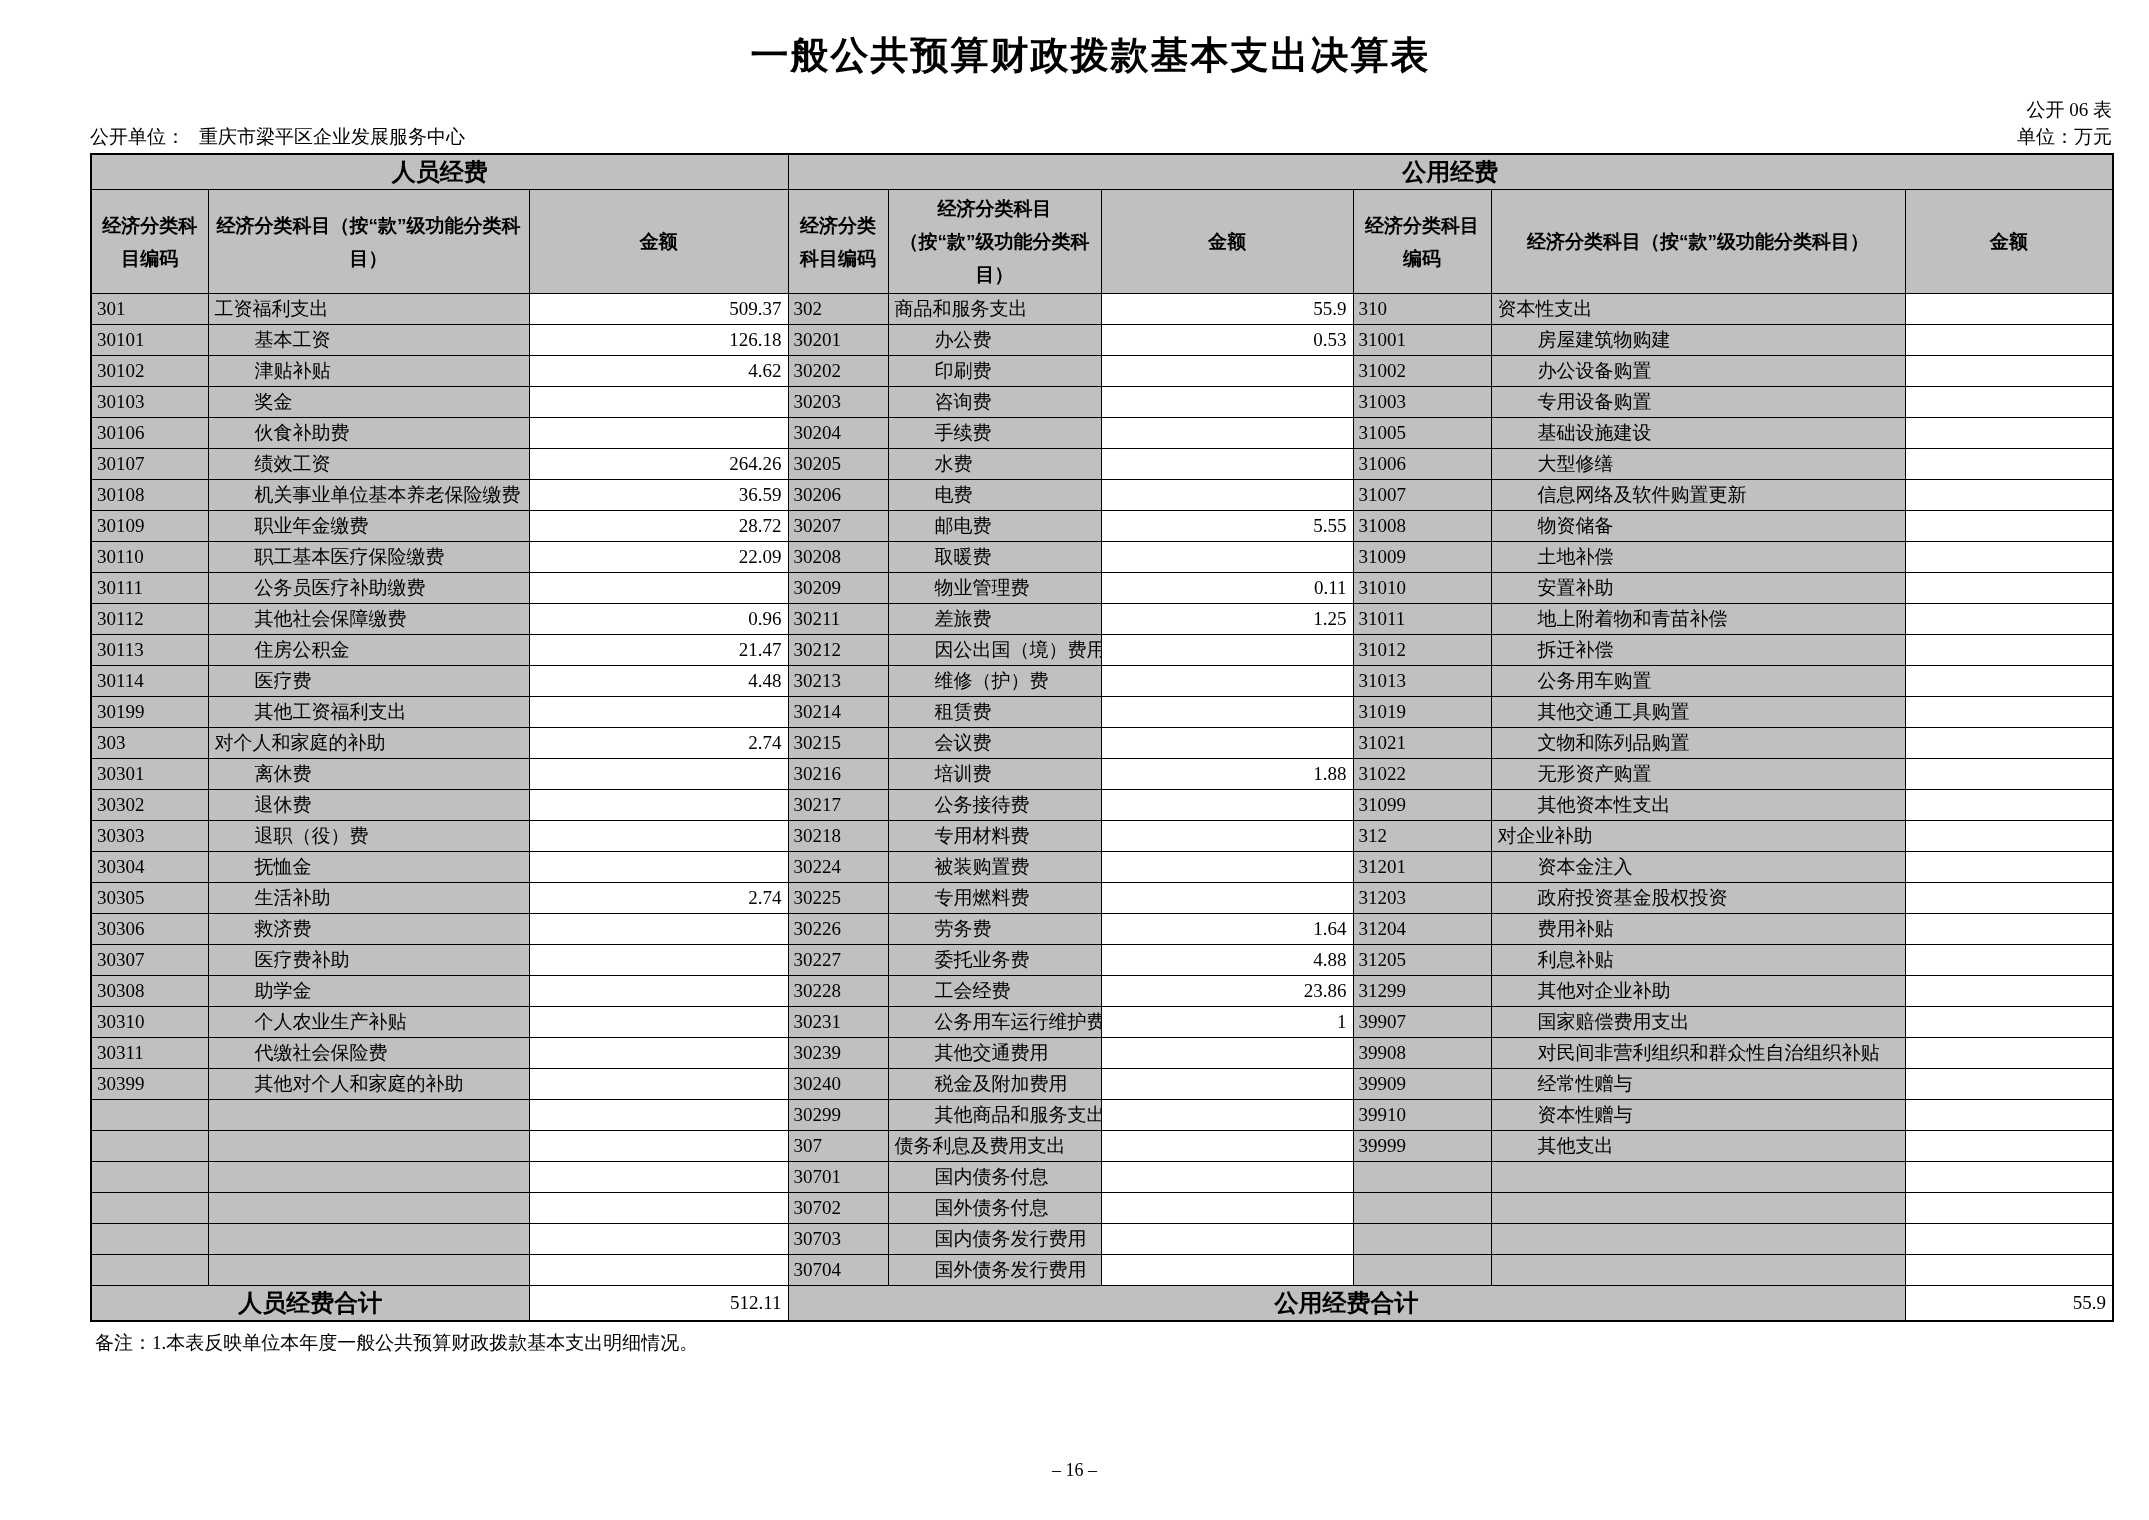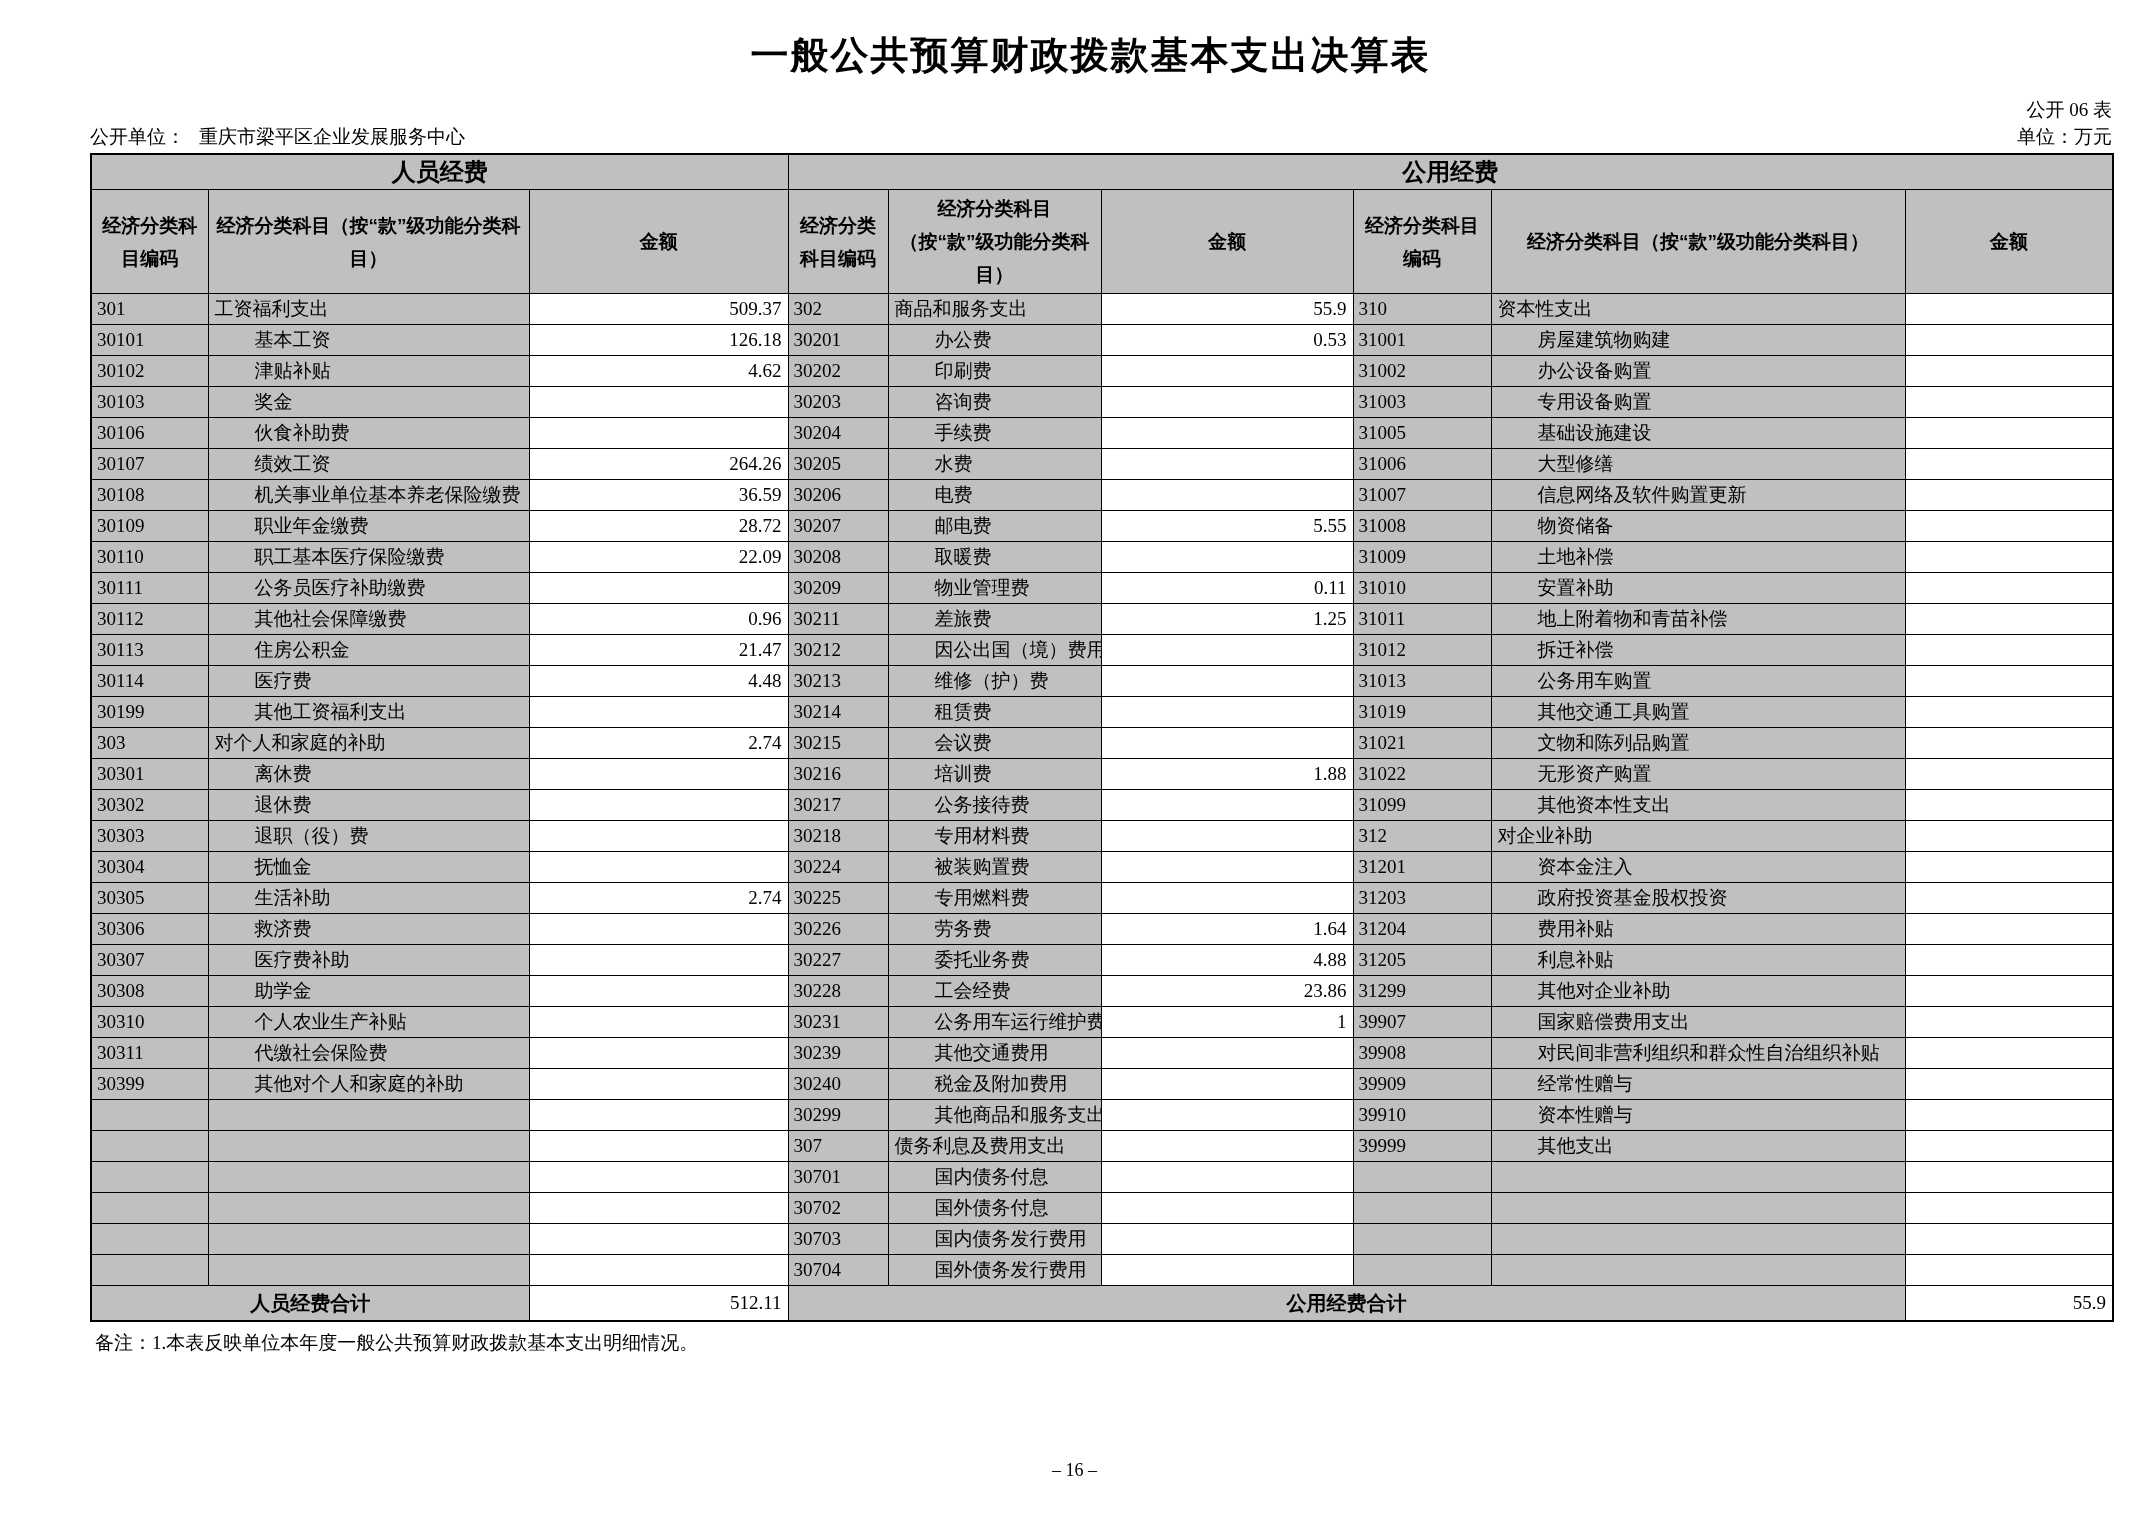--- a/index.html
+++ b/index.html
@@ -25,21 +25,21 @@
         font-size:19px;font-weight:bold;text-align:center;vertical-align:middle;
         white-space:normal;line-height:1.75;padding:0 4px;}
 
   tbody td{height:31px;font-size:19px;vertical-align:middle;}
   td.code{background:#c0c0c0;text-align:left;padding-left:5px;}
   td.name{background:#c0c0c0;text-align:left;padding-left:6px;}
   td.name.sub{padding-left:46px;}
   td.amt{background:#ffffff;text-align:right;padding-right:6px;}
 
   tfoot td{height:35px;}
-  td.total-label{background:#c0c0c0;text-align:center;font-weight:bold;font-size:20px;
+  td.total-label{background:#c0c0c0;text-align:center;font-weight:bold;font-size:24px;
         font-family:"Liberation Sans","DejaVu Sans",sans-serif;}
   tfoot td.amt{font-size:19px;padding-left:7px;}
 
   .note{margin:8px 0 0 95px;font-size:19px;}
   .pagenum{position:absolute;bottom:39px;left:0;width:100%;text-align:center;font-size:18px;}
 </style>
 </head>
 <body>
 
 <div class="page">

